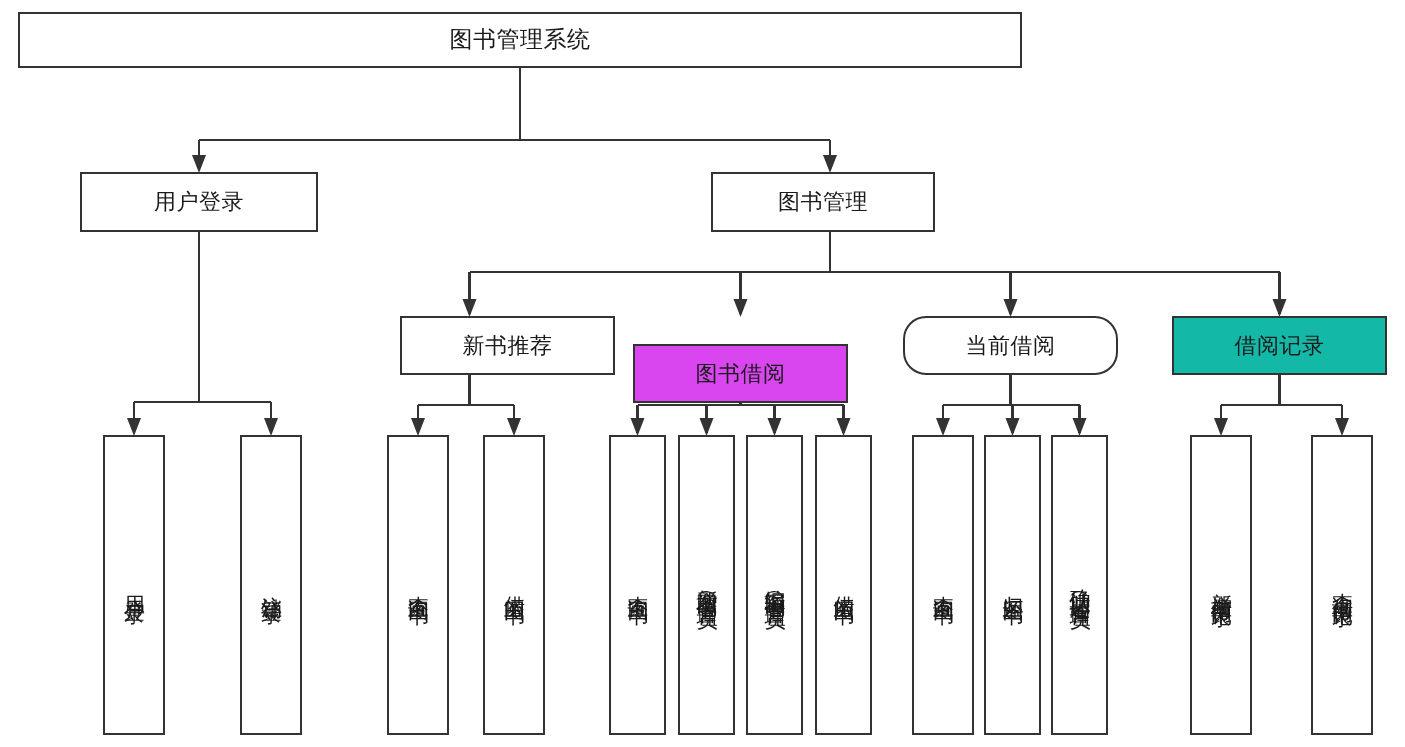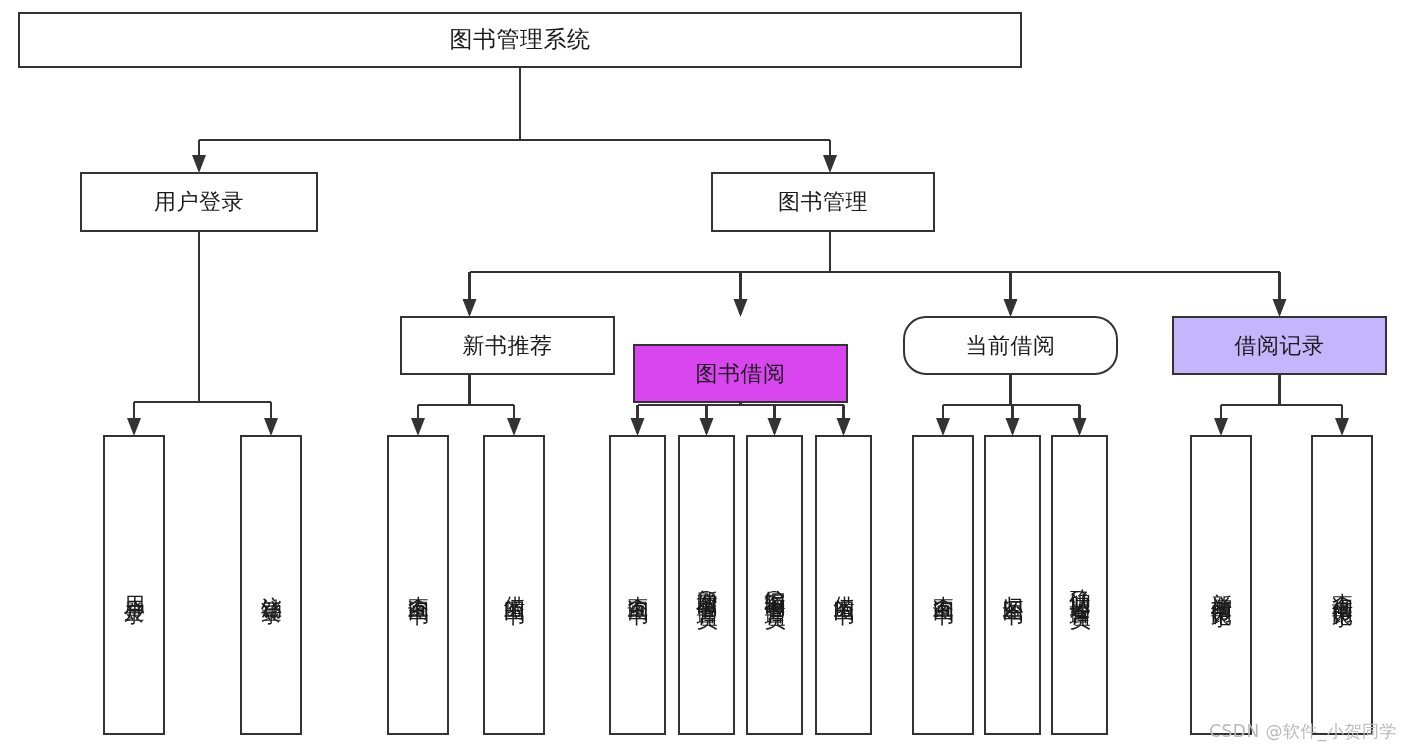--- a/index.html
+++ b/index.html
@@ -139,21 +139,21 @@
       </div>
       <div class="node horizontal" style="left: 362px; top: 316px; width: 215px; height: 59px; border-color: rgb(51, 51, 51); background: rgb(255, 255, 255); color: rgb(26, 26, 26); margin-left: 38px;">
         <span class="label">新书推荐</span>
       </div>
       <div class="node horizontal" style="left: 633px; top: 316px; width: 215px; height: 59px; border-color: rgb(51, 51, 51); background: #d946ef; color: rgb(26, 26, 26); margin-top: 28px;">
         <span class="label">图书借阅</span>
       </div>
       <div class="node horizontal" style="left: 903px; top: 316px; width: 215px; height: 59px; border-color: rgb(51, 51, 51); background: rgb(255, 255, 255); color: rgb(26, 26, 26); border-radius: 23px;">
         <span class="label">当前借阅</span>
       </div>
-      <div class="node horizontal" style="left: 1172px; top: 316px; width: 215px; height: 59px; border-color: rgb(51, 51, 51); background: #c4b5fd; color: rgb(26, 26, 26);">
+      <div class="node horizontal" style="left: 1172px; top: 316px; width: 215px; height: 59px; border-color: rgb(51, 51, 51); background: #14b8a6; color: rgb(26, 26, 26);">
         <span class="label">借阅记录</span>
       </div>
       <div class="node vertical" style="left: 103px; top: 435px; width: 62px; height: 300px; border-color: rgb(51, 51, 51); background: rgb(255, 255, 255); color: rgb(26, 26, 26);">
         <span class="label">用户登录</span>
       </div>
       <div class="node vertical" style="left: 240px; top: 435px; width: 62px; height: 300px; border-color: rgb(51, 51, 51); background: rgb(255, 255, 255); color: rgb(26, 26, 26);">
         <span class="label">注销登录</span>
       </div>
       <div class="node vertical" style="left: 387px; top: 435px; width: 62px; height: 300px; border-color: rgb(51, 51, 51); background: rgb(255, 255, 255); color: rgb(26, 26, 26);">
         <span class="label">查询图书</span>
@@ -182,14 +182,13 @@
       <div class="node vertical" style="left: 1051px; top: 435px; width: 57px; height: 300px; border-color: rgb(51, 51, 51); background: rgb(255, 255, 255); color: rgb(26, 26, 26);">
         <span class="label">确认归还（管理员）</span>
       </div>
       <div class="node vertical" style="left: 1190px; top: 435px; width: 62px; height: 300px; border-color: rgb(51, 51, 51); background: rgb(255, 255, 255); color: rgb(26, 26, 26);">
         <span class="label">新增借阅记录</span>
       </div>
       <div class="node vertical" style="left: 1311px; top: 435px; width: 62px; height: 300px; border-color: rgb(51, 51, 51); background: rgb(255, 255, 255); color: rgb(26, 26, 26);">
         <span class="label">查询借阅记录</span>
       </div>
     </div>
-  <div id="watermark">CSDN @软件_小贺同学</div>
 </div>
 
 </body></html>

